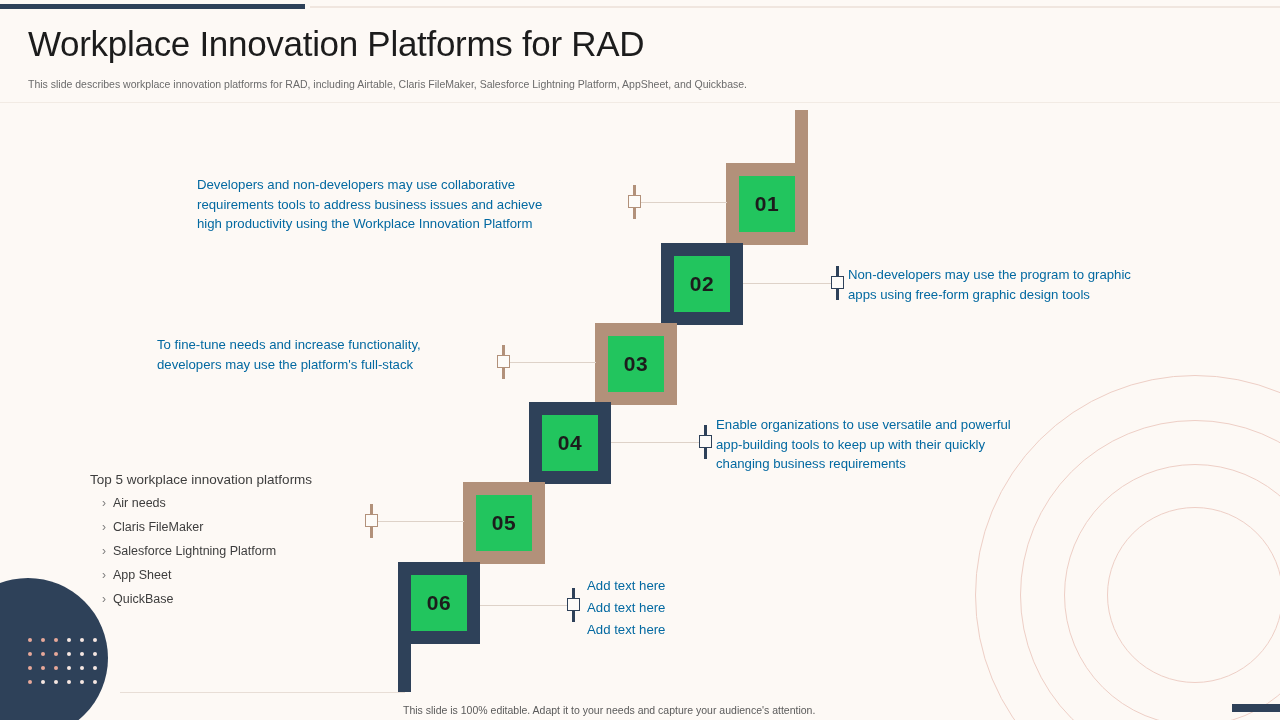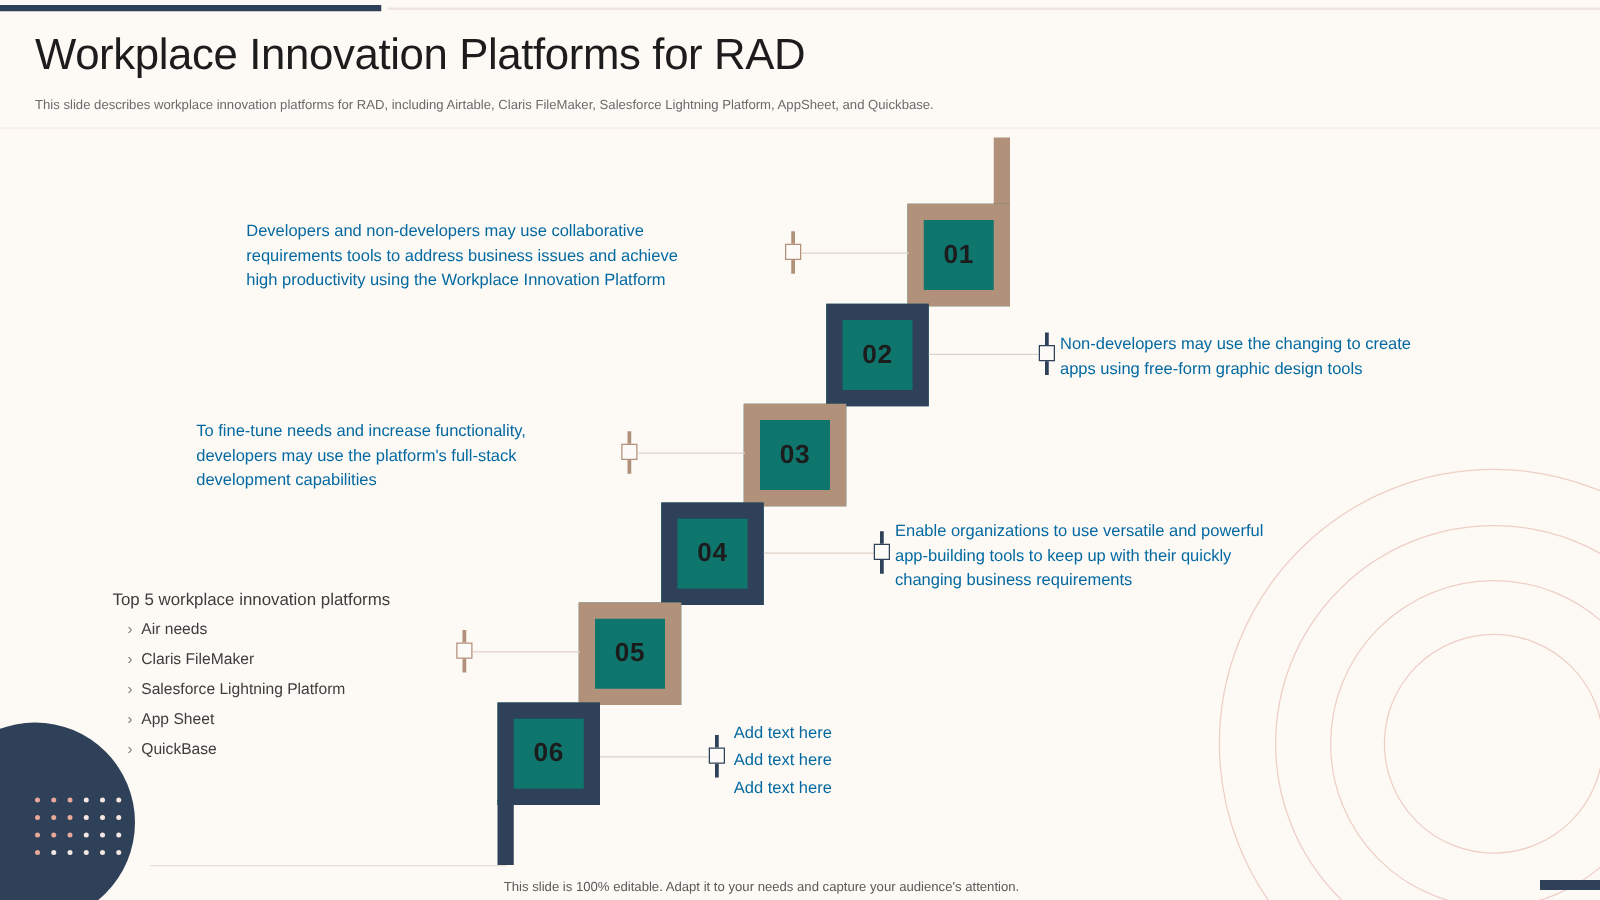--- a/index.html
+++ b/index.html
@@ -75,21 +75,21 @@
   }
   #bottom-right-bar {
     position: absolute; right: 0; top: 704px;
     width: 48px; height: 8px; background: #2e4159;
   }
 
   
   .step-box {
     position: absolute; width: 82px; height: 82px;
     border-width: 13px; border-style: solid;
-    background: #0f766e;
+    background: #22c55e;
     display: flex; align-items: center; justify-content: center;
   }
   .step-box .step-num {
     font-size: 21px; font-weight: 700; color: #1c1c1c;
     letter-spacing: 0.5px;
   }
   .step-box.tan { border-color: #b2917a; }
   .step-box.navy { border-color: #2e4159; }
 
   
@@ -209,36 +209,35 @@
 
 <div class="step-box navy" style="left:661px; top:243px;">
   <span class="step-num">02</span>
 </div>
 <div class="conn-line" style="left:743px; top:283px; width:95px;"></div>
 <div class="conn-marker navy" style="left:831px; top:266px;">
   <span class="bar"></span>
     <span class="sq"></span>
 </div>
 <div class="desc" style="left:848px; top:265px;">
-  <span class="ln">Non-developers may use the changing to create</span>
+  <span class="ln">Non-developers may use the program to graphic</span>
   <span class="ln">apps using free-form graphic design tools</span>
 </div>
 
 <div class="step-box tan" style="left:595px; top:323px;">
   <span class="step-num">03</span>
 </div>
 <div class="conn-line" style="left:510px; top:362px; width:86px;"></div>
 <div class="conn-marker tan" style="left:497px; top:345px;">
   <span class="bar"></span>
     <span class="sq"></span>
 </div>
 <div class="desc" style="left:157px; top:335px;">
   <span class="ln">To fine-tune needs and increase functionality,</span>
   <span class="ln">developers may use the platform's full-stack</span>
-  <span class="ln">development capabilities</span>
 </div>
 
 <div class="step-box navy" style="left:529px; top:402px;">
   <span class="step-num">04</span>
 </div>
 <div class="conn-line" style="left:611px; top:442px; width:95px;"></div>
 <div class="conn-marker navy" style="left:699px; top:425px;">
   <span class="bar"></span>
     <span class="sq"></span>
 </div>

